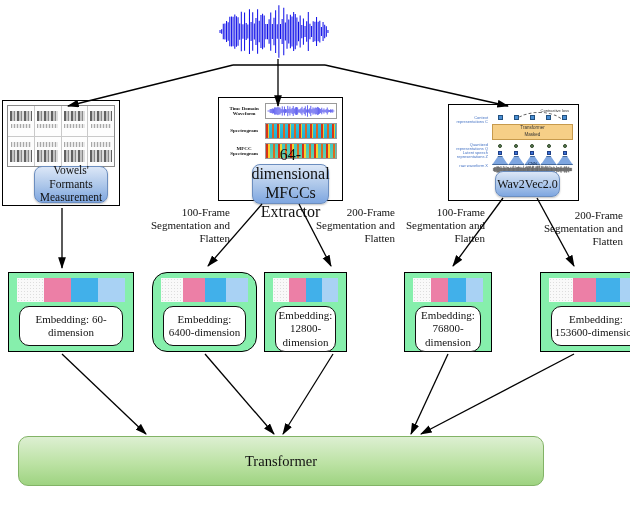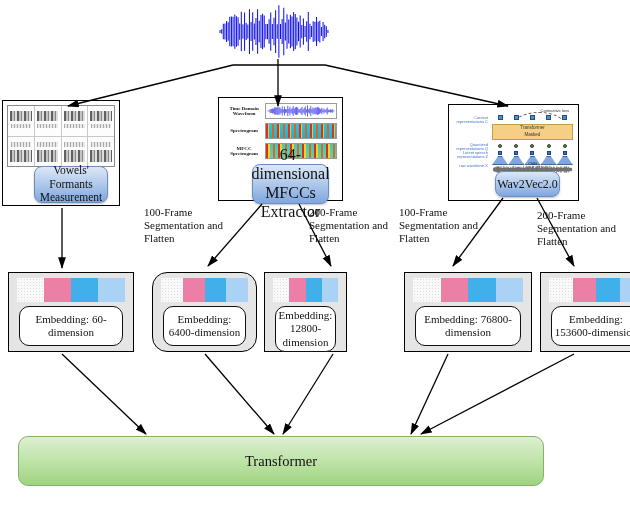--- a/index.html
+++ b/index.html
@@ -74,32 +74,32 @@
   .w2v-lrow { top: 43px; }
   .w2v-sq2 { width: 4px; height: 4px; background: #3b6fd4; border: 0.5px solid #1e3f86; }
   .w2v-cnnrow { top: 48px; }
   .w2v-cnn { width: 17px; height: 9px; background: #7ea6e0; border: 0.5px solid #44699c;
              clip-path: polygon(38% 0, 62% 0, 100% 100%, 0 100%);
              color: #0c2246; font-size: 4px; text-align: center; line-height: 14px; }
   .w2v-wave { position: absolute; left: 40px; right: 2px; top: 57px; height: 9px; }
   .w2v-wave svg { display: block; width: 100%; height: 100%; }
 
   
-  .segnote { position: absolute; width: 86px; text-align: left; font-size: 11px; line-height: 1.2; color: #111; z-index: 2; }
+  .segnote { position: absolute; width: 86px; text-align: right; font-size: 11px; line-height: 1.2; color: #111; z-index: 2; }
   #seg-0 { left: 144px; top: 206px; }
   #seg-1 { left: 309px; top: 206px; }
   #seg-2 { left: 399px; top: 206px; }
   #seg-3 { left: 537px; top: 209px; }
 
   
-  .emb { position: absolute; top: 272px; height: 80px; border: 1.6px solid #000; background: #e5e5e5; }
+  .emb { position: absolute; top: 272px; height: 80px; border: 1.6px solid #000; background: #86efac; }
   #emb-0 { left: 8px;   width: 126px; }
   #emb-1 { left: 152px; width: 105px; border-radius: 15px; }
   #emb-2 { left: 264px; width: 83px; }
-  #emb-3 { left: 404px; width: 128px; }
+  #emb-3 { left: 404px; width: 88px; }
   #emb-4 { left: 516px; width: 112px; margin-left: 24px; }
   .strip { display: flex; height: 24px; margin: 5px 8px 0 8px; }
   .strip .seg { flex: 1; }
   .strip .seg.dotted { background-image: radial-gradient(#ddd 0.6px, transparent 0.7px); background-size: 3px 3px; }
   .emb .pillb {
     position: relative; z-index: 3; margin: 4px auto 0 auto; width: calc(100% - 20px); min-height: 40px;
     border: 1.6px solid #111; border-radius: 10px; background: #fff;
     display: flex; align-items: center; justify-content: center; text-align: center;
     font-size: 11px; line-height: 1.22; padding: 2px 2px; color: #111;
   }

